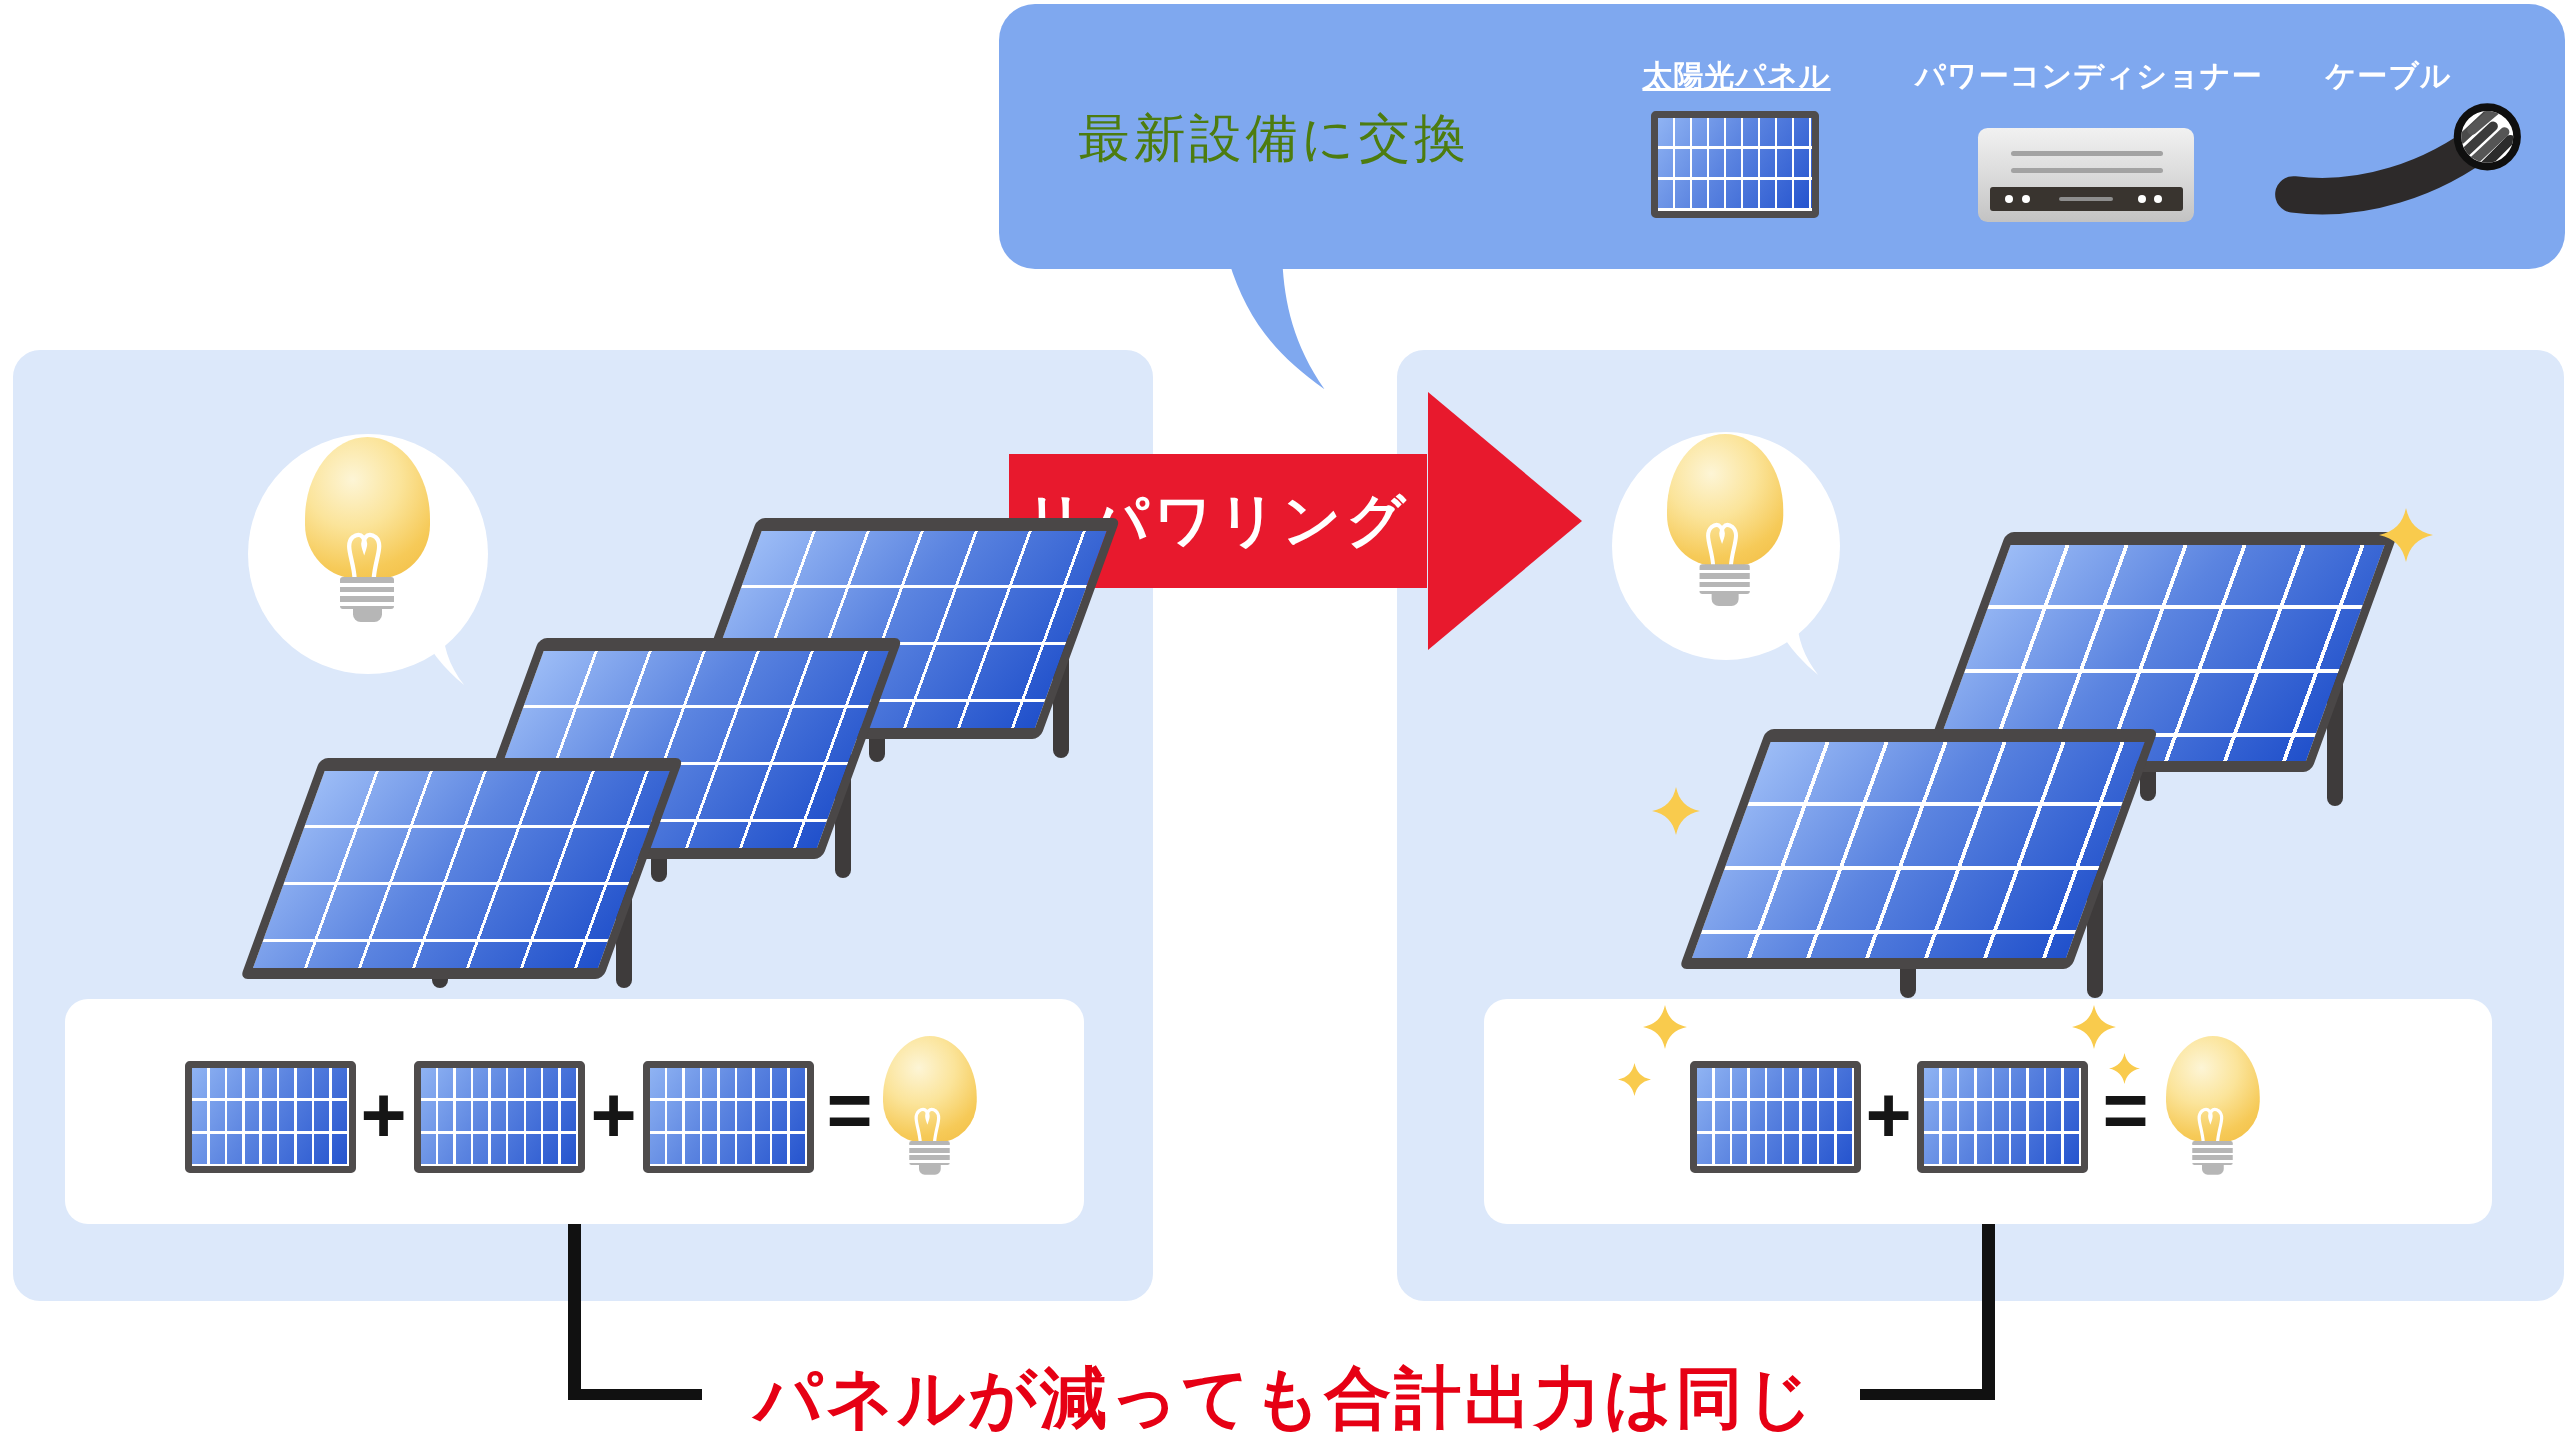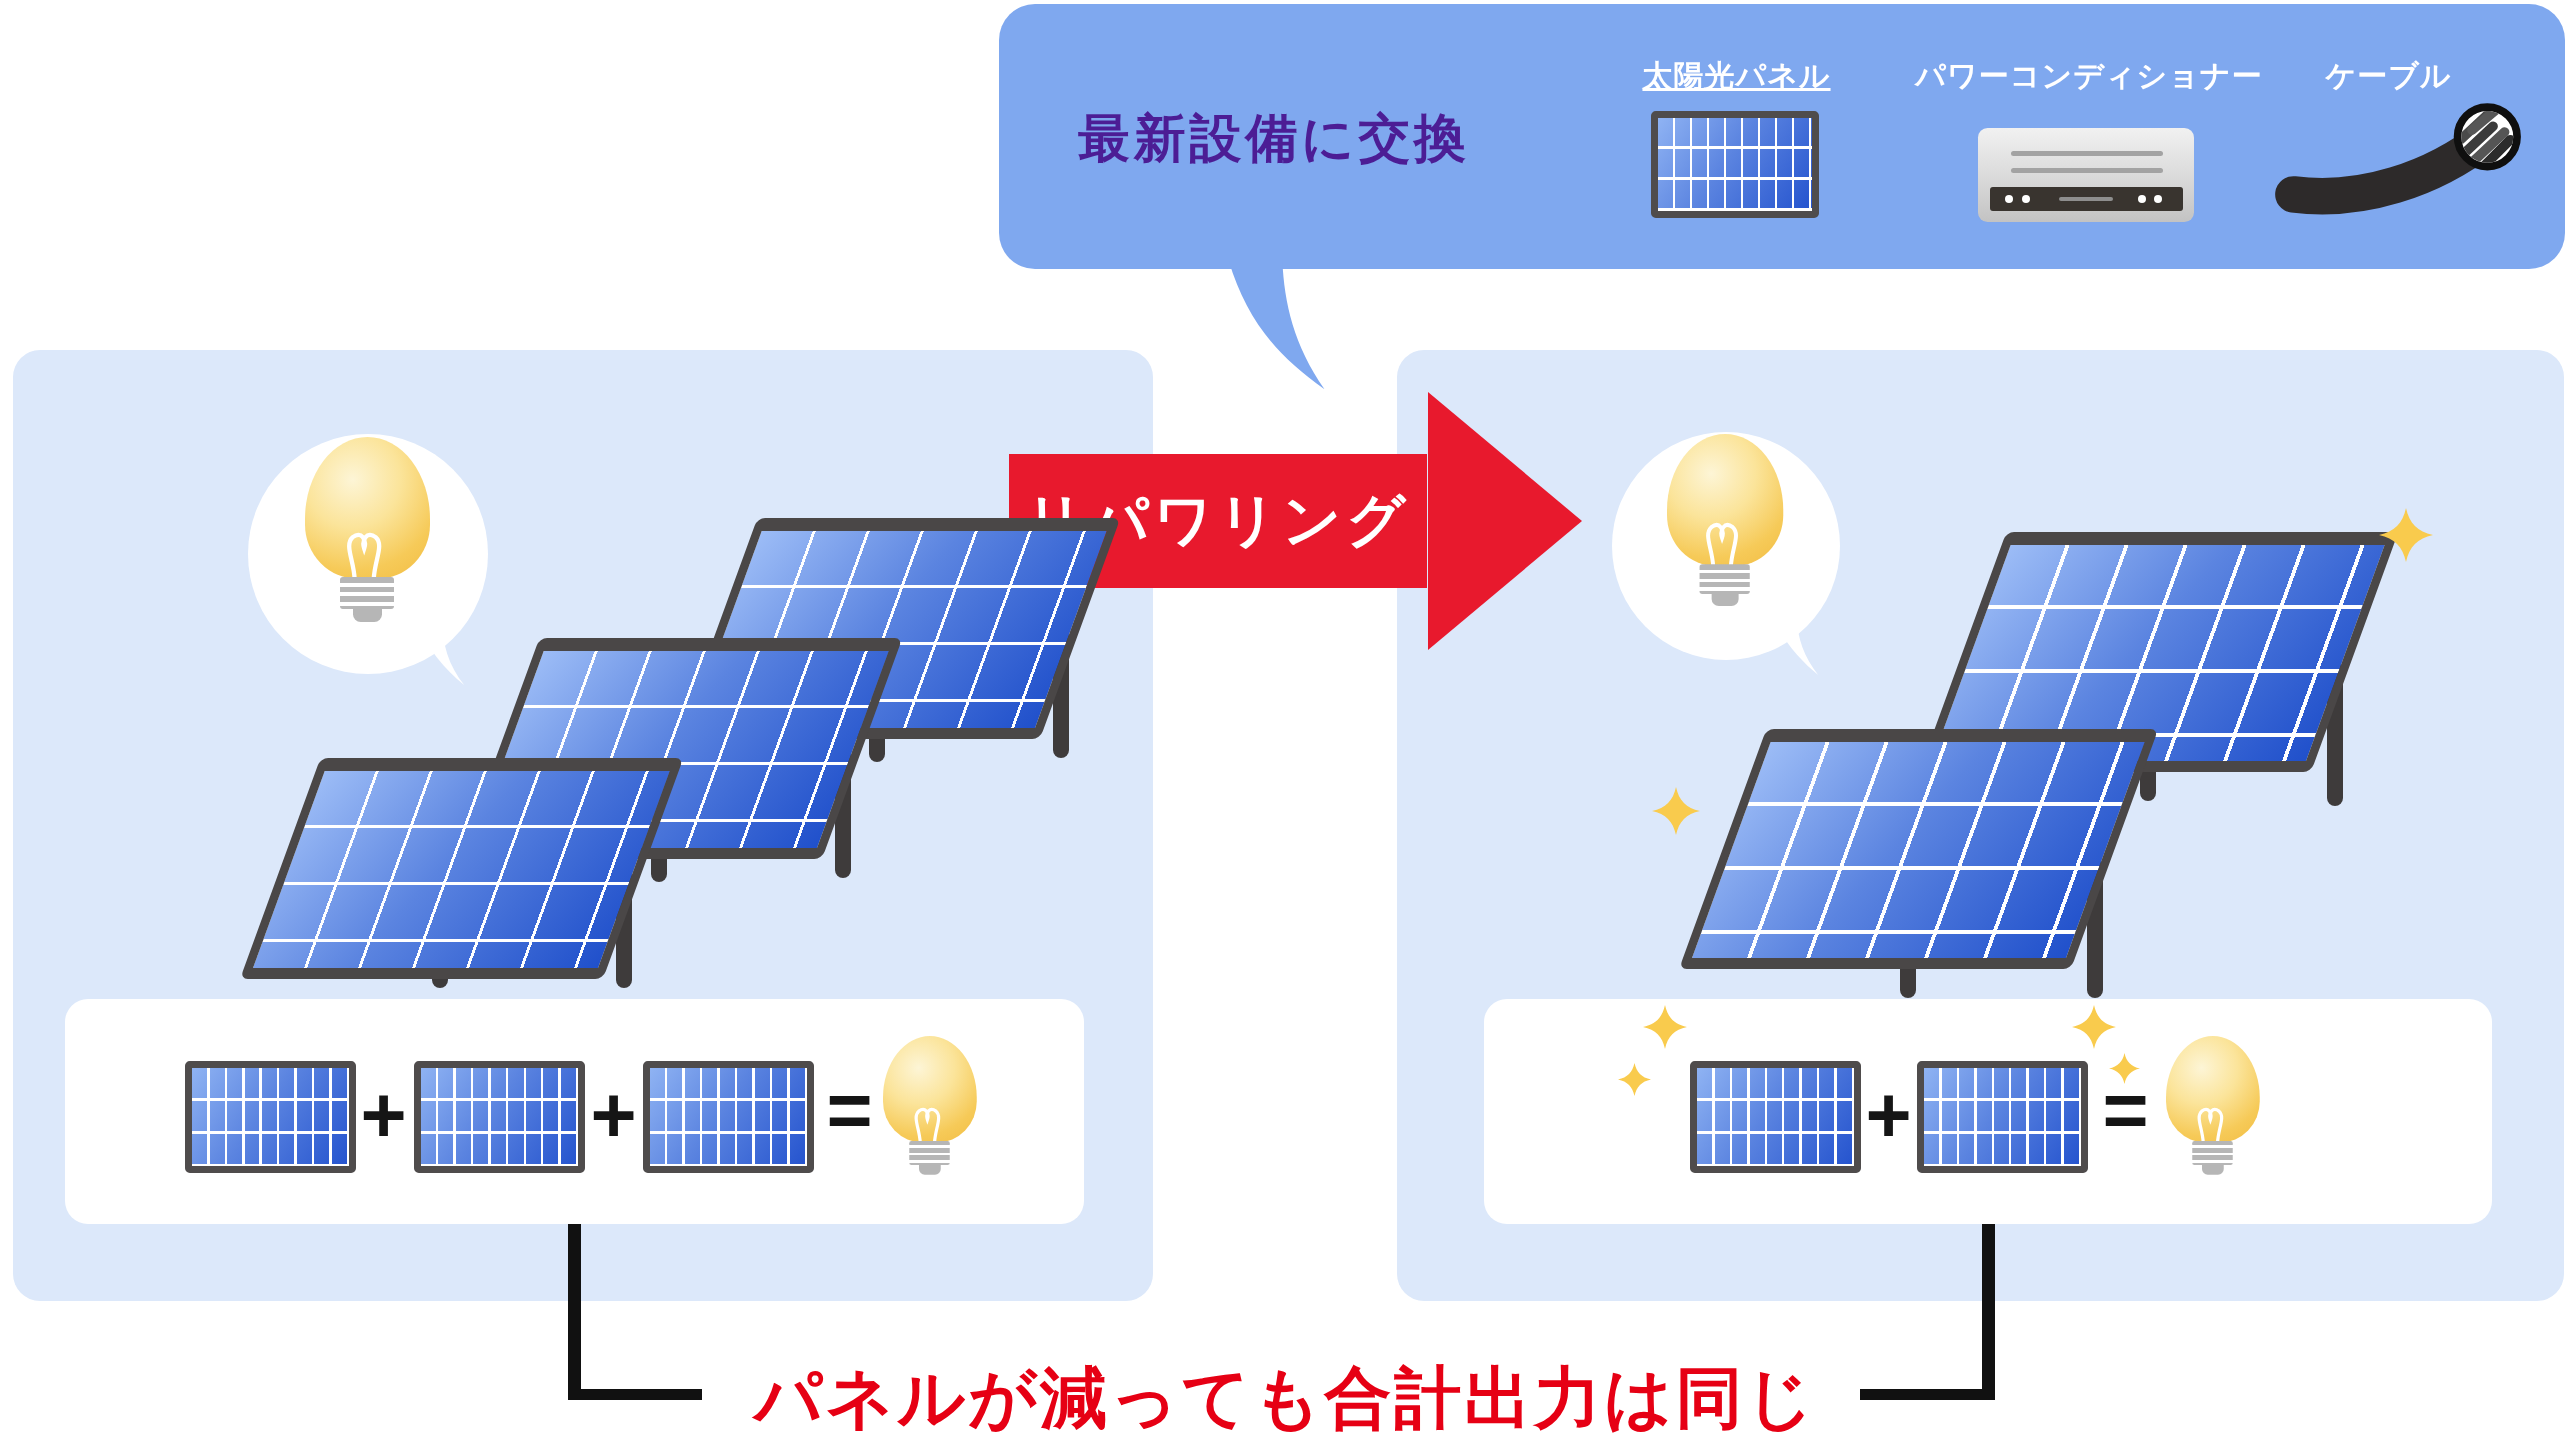--- a/index.html
+++ b/index.html
@@ -2,21 +2,21 @@
 <html><head>
 <meta charset="utf-8">
 <style>
   html,body {margin:0; padding:0; background:#ffffff;}
   .canvas {position:relative; width:2576px; height:1435px; overflow:hidden;
            font-family:"Liberation Sans","DejaVu Sans",sans-serif; background:#ffffff;}
   .abs {position:absolute;}
 
   
   .callout {left:999px; top:3.8px; width:1566px; height:265px; background:#7fa8ef; border-radius:36px;}
-  .callout-title {left:1078px; top:104px; font-size:52px; font-weight:700; color:#4c1d95; letter-spacing:3.8px;}
+  .callout-title {left:1078px; top:104px; font-size:52px; font-weight:400; color:#4d7c0f; letter-spacing:3.8px;}
   .equip-label {top:56px; font-size:30px; font-weight:800; color:#fff; letter-spacing:1px; text-align:center;}
   .lbl-sp {left:1631px; width:211px;text-decoration:underline;}
   .lbl-pc {left:1909px; width:360px;}
   .lbl-cb {left:2307px; width:163px;text-align:center;}
 
   
   .flat-panel {border:7.7px solid #4f4c4c; border-radius:4.8px;
     background-image:
       repeating-linear-gradient(to right, transparent 0 14.8px, #fff 14.8px 17px),
       repeating-linear-gradient(to bottom, transparent 0 28px, #fff 28px 31px),

